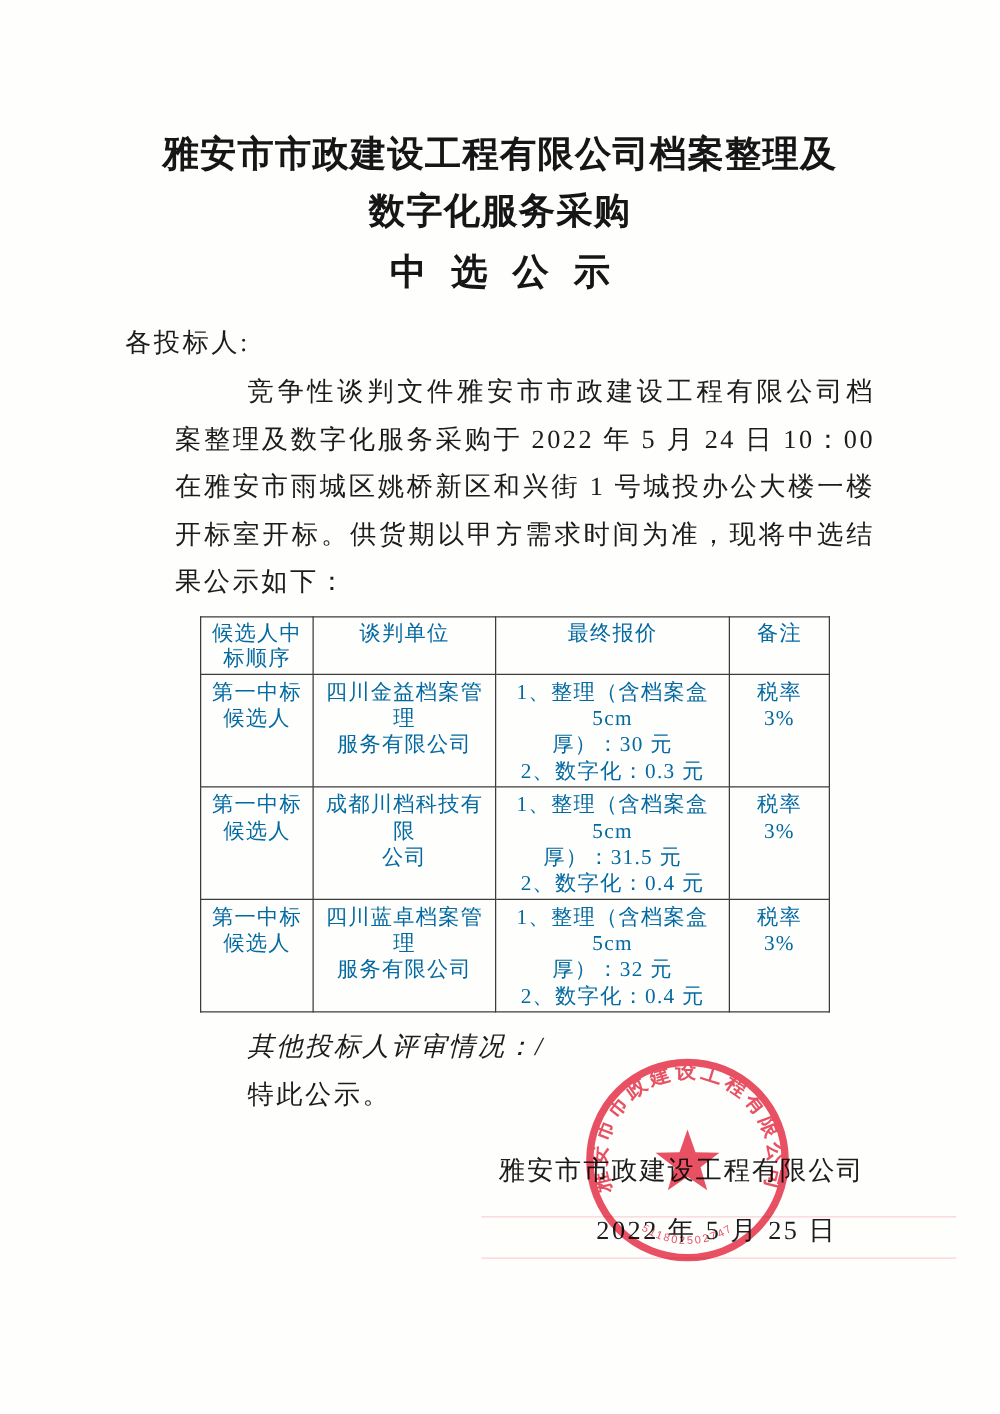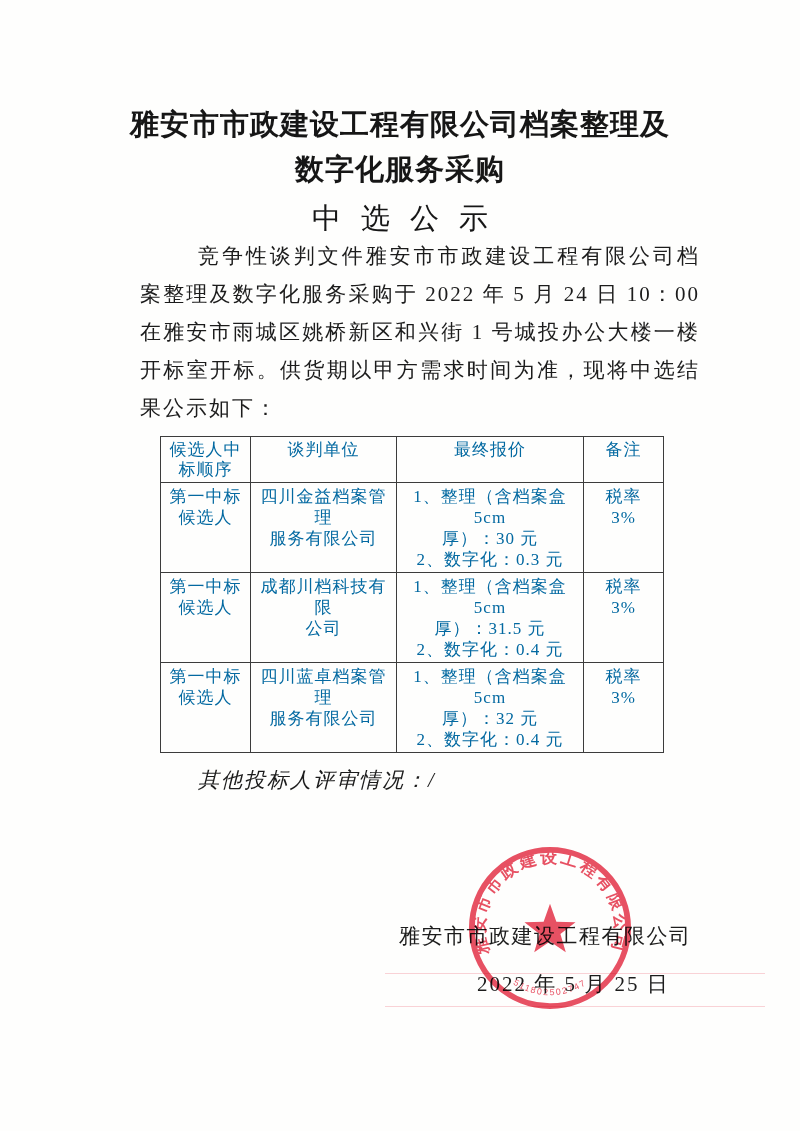--- a/index.html
+++ b/index.html
@@ -8,21 +8,21 @@
     background:#fefefdff; color:#1c1c1c; overflow:hidden;
     font-family:"Liberation Serif", serif;
   }
   .title {
     margin:102px 0 0 0; text-align:center;
     font-family:"Liberation Sans", sans-serif; font-weight:700;
     font-size:29px; line-height:45px; letter-spacing:1px; color:#161616;
   }
   .subtitle {
     margin-top:7px; text-align:center;
-    font-family:"Liberation Sans", sans-serif; font-weight:400;
+    font-family:"Liberation Sans", sans-serif; font-weight:700;
     font-size:29px; line-height:38px; letter-spacing:20px; text-indent:20px; color:#161616;
   }
   .content { padding:0 100px; }
   .salutation { margin:17px 0 0 0; font-size:21px; line-height:40px; letter-spacing:2px; }
   .para {
     margin:0; font-size:21px; line-height:38px; letter-spacing:2px;
     text-align:justify; text-justify:inter-ideograph;
   }
   .indent { text-indent:58px;margin-left:40px; }
   .after-table { margin-top:6px;font-style:italic; }
@@ -57,20 +57,21 @@
 
 <div class="page">
 
   <div class="title">
     <div>雅安市市政建设工程有限公司档案整理及</div>
     <div>数字化服务采购</div>
   </div>
   <div class="subtitle">中选公示</div>
 
   <div class="content">
+    <p class="salutation">各投标人:</p>
     <p class="para indent">竞争性谈判文件雅安市市政建设工程有限公司档案整理及数字化服务采购于 2022 年 5 月 24 日 10：00 在雅安市雨城区姚桥新区和兴街 1 号城投办公大楼一楼开标室开标。供货期以甲方需求时间为准，现将中选结果公示如下：</p>
 
     <table class="bid-table">
       <colgroup>
         <col style="width:90px">
           <col style="width:146px">
           <col style="width:187px">
           <col style="width:80px">
       </colgroup>
       <thead>
@@ -136,20 +137,21 @@
           </td>
           <td>
             <div>税率</div>
             <div>3%</div>
           </td>
         </tr>
       </tbody>
     </table>
 
     <p class="para indent after-table">其他投标人评审情况：/</p>
+    <p class="para indent">特此公示。</p>
   </div>
 
   <div class="sig-company">雅安市市政建设工程有限公司</div>
   <div class="sig-date">2022 年 5 月 25 日</div>
 
   <div class="scan-line l1"></div>
   <div class="scan-line l2"></div>
 
   <div class="stamp">
     <svg viewBox="0 0 200 200" xmlns="http://www.w3.org/2000/svg">

